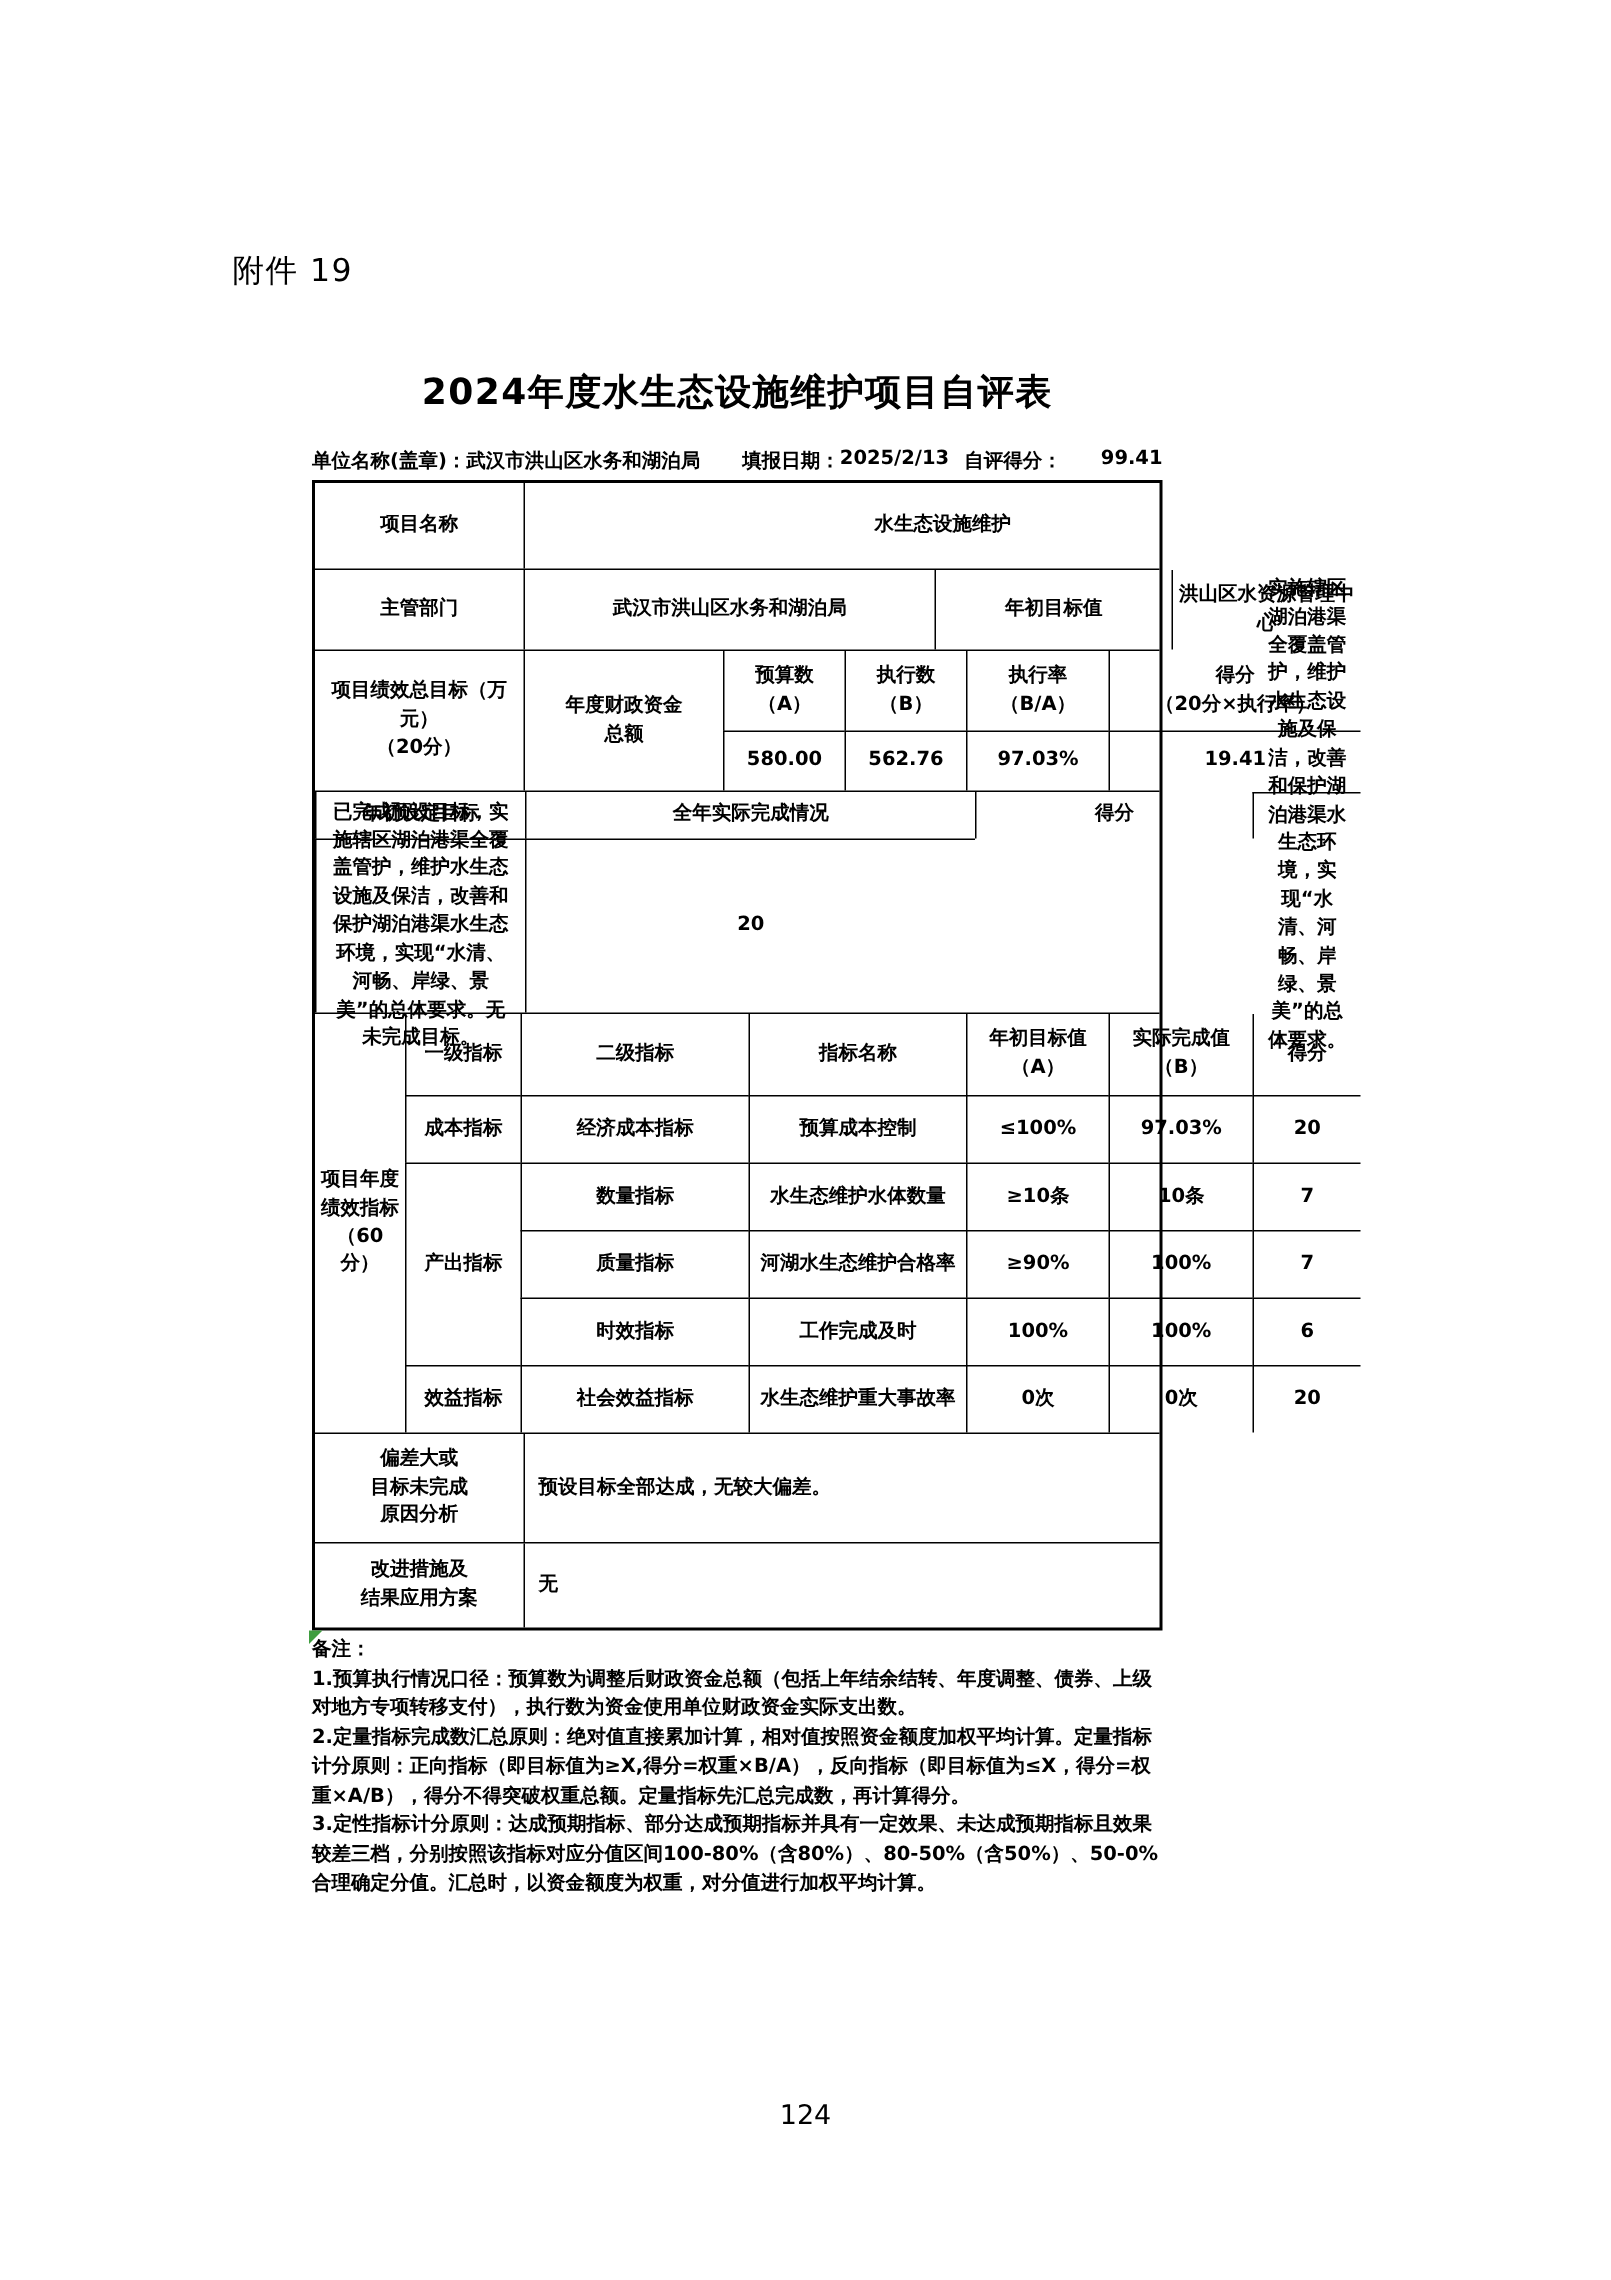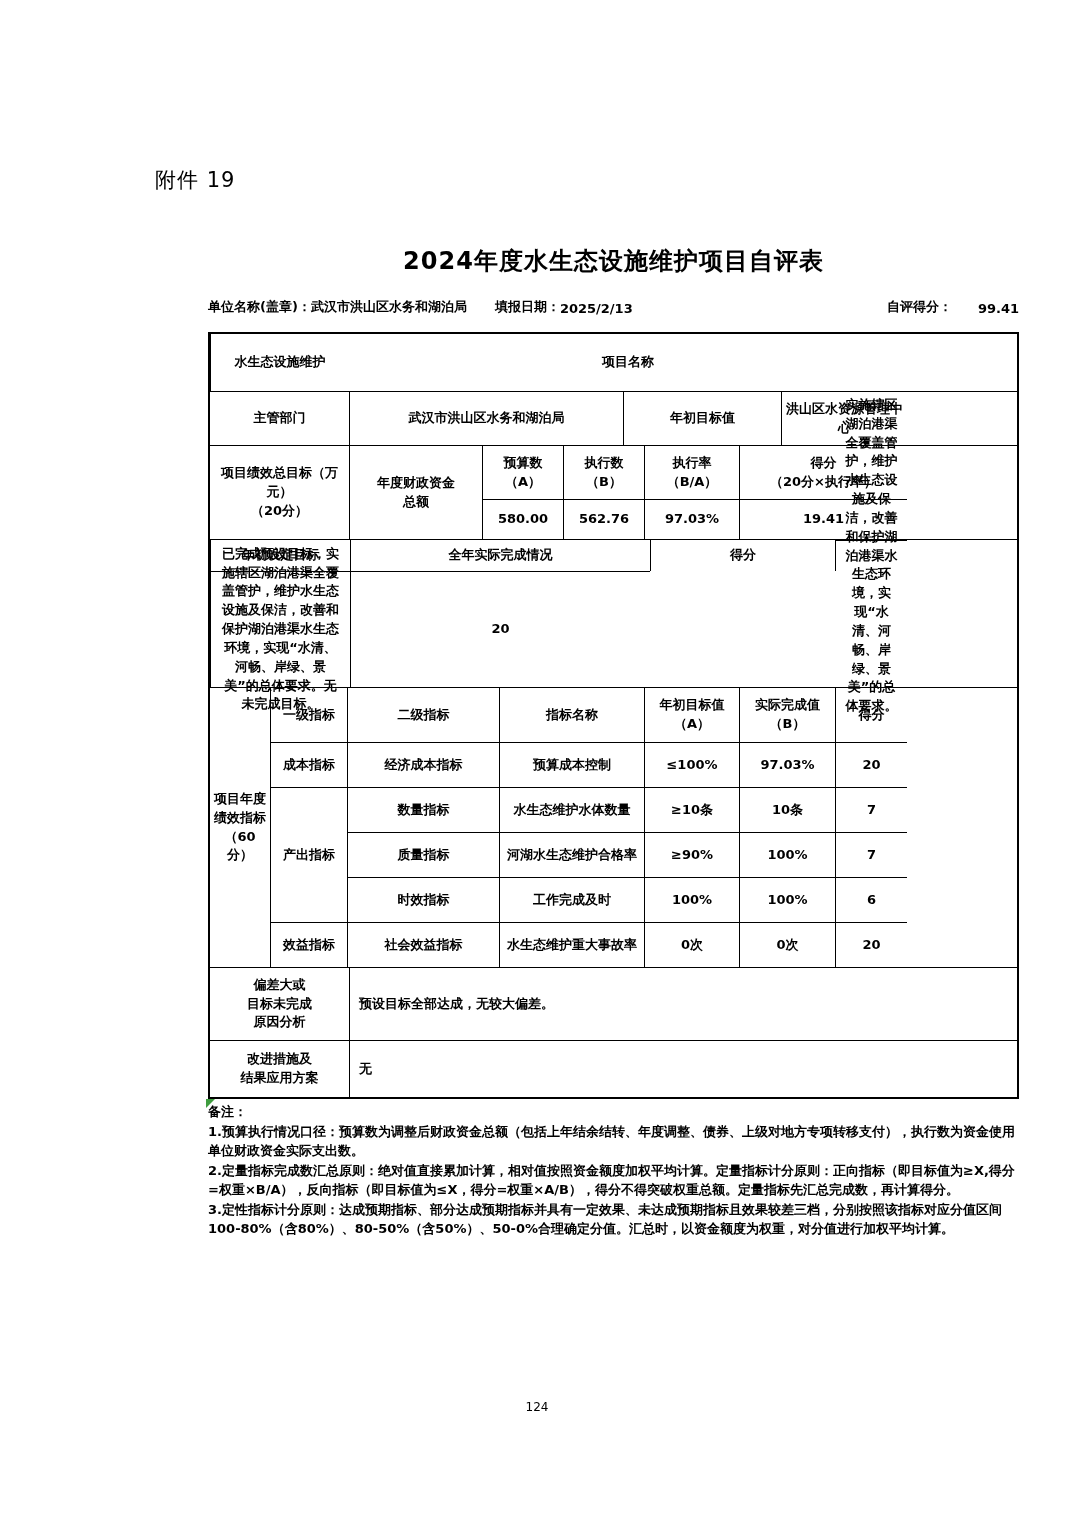--- a/index.html
+++ b/index.html
@@ -6,28 +6,28 @@
   body {
     width:1074px; height:1520px;
     background:#ffffff; color:#000;
     font-family:"DejaVu Sans","Liberation Sans",sans-serif;
     position:relative; overflow:hidden;
   }
   .attachment {
     position:absolute; left:155px; top:166px;
     font-size:21px; letter-spacing:1px;
   }
-  .content { width:811px; margin-left:208px; padding-top:246px; }
+  .content { width:567px; margin-left:208px; padding-top:246px; }
   .doc-title {
     text-align:center; font-size:24px; font-weight:bold; letter-spacing:1px;
     line-height:30px;
   }
   .header-line {
-    margin-top:22px; display:flex; align-items:flex-end;
-    font-size:13px; font-weight:700; padding-bottom:16px; white-space:nowrap;
+    margin-top:22px; display:flex; align-items:flex-start;
+    font-size:13px; font-weight:700; padding-bottom:4px; white-space:nowrap;
   }
   .header-line .gap1 { width:28px; }
   .header-line .spacer { flex:1; }
   .header-line .gap2 { width:26px; }
 
   
   .tbl { border:2px solid #000; font-weight:600; }
   .band { display:grid; }
   .band + .band { border-top:1.5px solid #000; }
   .c {
@@ -53,21 +53,21 @@
   .rs3 { grid-row:3 / 6; grid-column:2; }
   .goal-text { padding:4px 6px; }
   .actual-text { padding:4px 7px; }
 
   
   .notes { margin-top:3px; position:relative; font-size:13px; font-weight:700; line-height:1.5; }
   .notes .tri {
     position:absolute; left:-2px; top:-3px; width:0; height:0;
     border-top:9px solid #3f9d3f; border-right:9px solid transparent;
   }
-  .pagenum { position:absolute; top:1400px; left:0; width:1074px; text-align:center; font-size:12px; }
+  .pagenum { position:absolute; top:1400px; left:0; width:1074px; text-align:center; font-size:18px; }
 </style>
 </head>
 <body>
 
 <div class="attachment">附件 19</div>
 
 <div class="content">
 
   <div class="doc-title">2024年度水生态设施维护项目自评表</div>
 
@@ -79,22 +79,22 @@
       <span>2025/2/13</span>
     <span class="spacer"></span>
     <span>自评得分：</span>
     <span class="gap2"></span>
     <span>99.41</span>
   </div>
 
   <div class="tbl">
 
     <div class="band band1">
+      <div class="c">项目名称</div>
       <div class="c bl">水生态设施维护</div>
-      <div class="c">项目名称</div>
     </div>
 
     <div class="band band2">
       <div class="c">主管部门</div>
       <div class="c bl">武汉市洪山区水务和湖泊局</div>
       <div class="c bl">年初目标值</div>
       <div class="c bl">洪山区水资源管理中心</div>
     </div>
 
     <div class="band band3">

